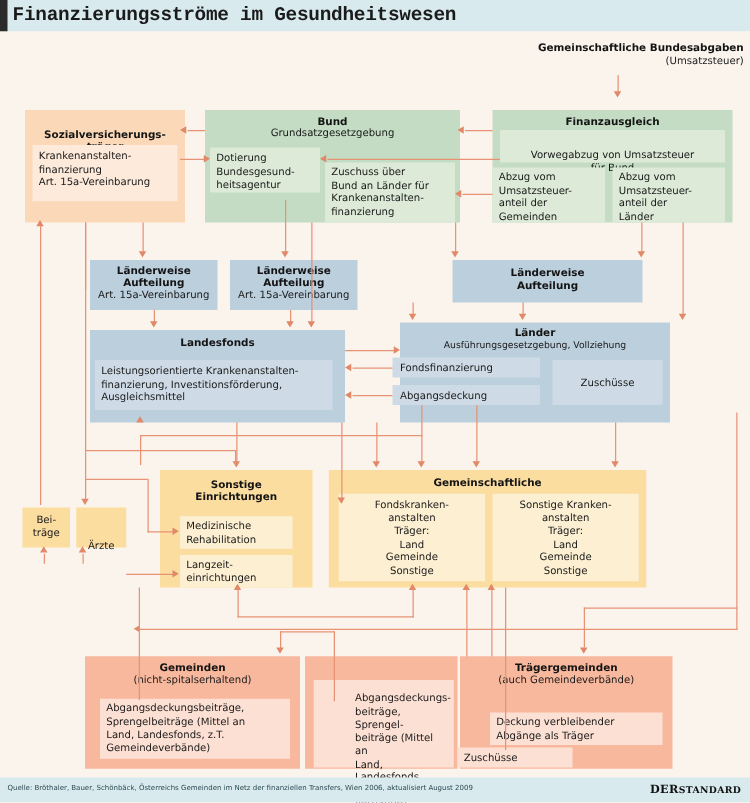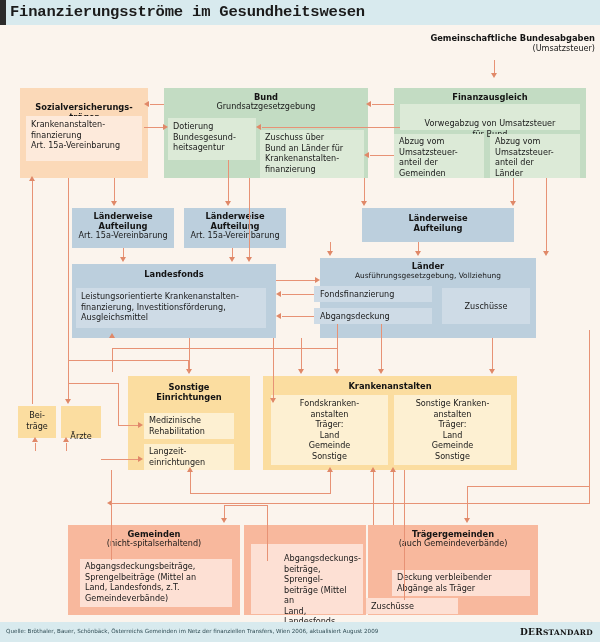--- a/index.html
+++ b/index.html
@@ -107,21 +107,21 @@
   <div class="box orange-in" style="left:26px;top:116px;width:116px;height:45px;">
     <div class="txt pad" style="white-space:pre-line;">Krankenanstalten-
 finanzierung
   Art. 15a-Vereinbarung</div>
   </div>
 
   <div class="box green" style="left:164px;top:88px;width:204px;height:90px;">
     <div class="ttl" style="margin-top:4px;">Bund</div>
     <div class="sub">Grundsatzgesetzgebung</div>
   </div>
-  <div class="box green-in" style="left:168px;top:118px;width:88px;height:42px;">
+  <div class="box green-in" style="left:168px;top:118px;width:88px;height:36px;">
     <div class="txt pad" style="white-space:pre-line;">Dotierung
 Bundesgesund-
 heitsagentur</div>
   </div>
   <div class="box green-in" style="left:260px;top:130px;width:104px;height:48px;">
     <div class="txt pad" style="white-space:pre-line;padding-top:2px;">Zuschuss über
 Bund an Länder für
 Krankenanstalten-
 finanzierung</div>
   </div>
@@ -239,21 +239,21 @@
   <div class="box yellow-in" style="left:144px;top:413px;width:90px;height:26px;">
     <div class="txt pad" style="white-space:pre-line;padding-top:2px;">Medizinische
 Rehabilitation</div>
   </div>
   <div class="box yellow-in" style="left:144px;top:444px;width:90px;height:26px;">
     <div class="txt pad" style="white-space:pre-line;padding-top:2px;">Langzeit-
 einrichtungen</div>
   </div>
 
   <div class="box yellow" style="left:263px;top:376px;width:254px;height:94px;">
-    <div class="ttl" style="margin-top:5px;">Krankenanstalten</div>
+    <div class="ttl" style="margin-top:5px;">Gemeinschaftliche</div>
   </div>
   <div class="box yellow-in" style="left:271px;top:395px;width:117px;height:70px;">
     <div class="txt-c" style="white-space:pre-line;padding-top:3px;">Fondskranken-
 anstalten
 Träger:
 Land
 Gemeinde
 Sonstige</div>
   </div>
   <div class="box yellow-in" style="left:394px;top:395px;width:117px;height:70px;">

